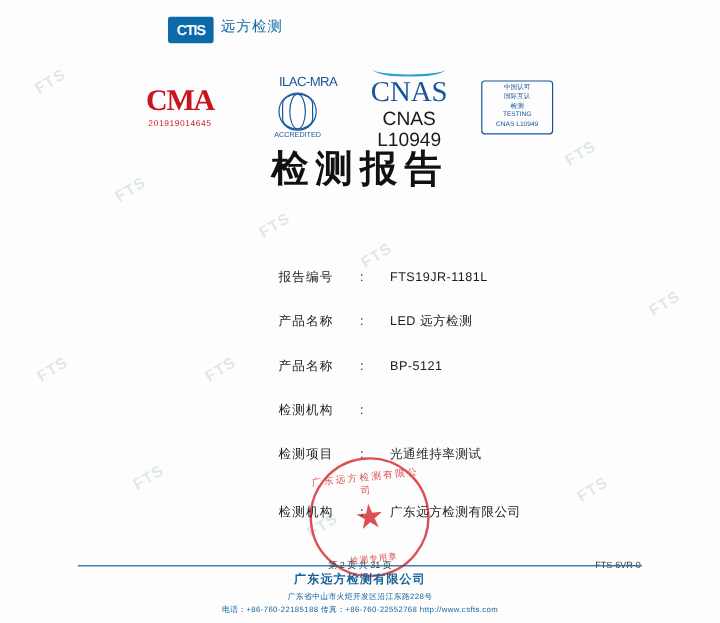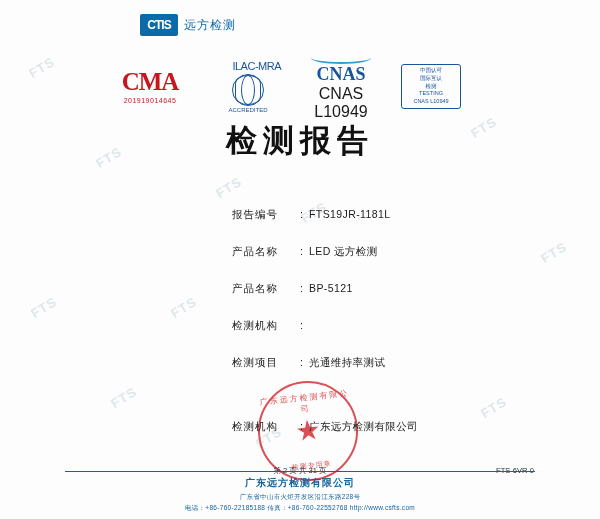--- a/index.html
+++ b/index.html
@@ -34,21 +34,21 @@
     user-select: none;
     pointer-events: none;
   }
 
   
   .logo-row {
     position: absolute;
     top: 14px;
     left: 140px;
     display: flex;
-    align-items: center;
+    align-items: flex-start;
     gap: 6px;
   }
   .logo-mark {
     width: 38px;
     height: 22px;
     background: #0d6aa8;
     color: #ffffff;
     font-size: 12px;
     font-weight: bold;
     display: flex;
@@ -123,22 +123,22 @@
     border: 1px solid #16559a;
     border-radius: 50%;
     top: 0; bottom: 0;
   }
   .globe:before { left: 8px; right: 8px; }
   .globe:after { left: 2px; right: 2px; border-radius: 50%/30%; }
   .badge-cnas {
     width: 76px;
   }
   .badge-cnas .cnas-word {
-    font-size: 18px;
-    font-weight: bold;
+    font-size: 24px;
+    font-weight: normal;
     color: #16559a;
     font-family: "Liberation Serif", serif;
     letter-spacing: 0px;
   }
   .cnas-swoosh {
     width: 60px;
     height: 10px;
     margin: 0 auto;
     border-bottom: 2px solid #2f9fd0;
     border-radius: 50%;
@@ -165,39 +165,40 @@
     font-size: 31px;
     font-weight: bold;
     letter-spacing: 6px;
     color: #111111;
     font-family: "Liberation Serif", serif;
   }
 
   
   .fields {
     position: absolute;
-    top: 208px;
+    top: 224px;
     left: 232px;
   }
   .field-row {
     display: flex;
     align-items: baseline;
     margin-bottom: 23px;
     font-size: 10.5px;
     color: #1c1c1c;
   }
   .field-label {
     width: 68px;
     letter-spacing: 1px;
   }
   .field-colon {
     width: 9px;
   }
   .field-value {
     letter-spacing: 0.4px;
+    margin-left: 16px;
   }
 
   
   .org-row {
     position: absolute;
     top: 420px;
     left: 232px;
     display: flex;
     align-items: baseline;
     font-size: 10.5px;

